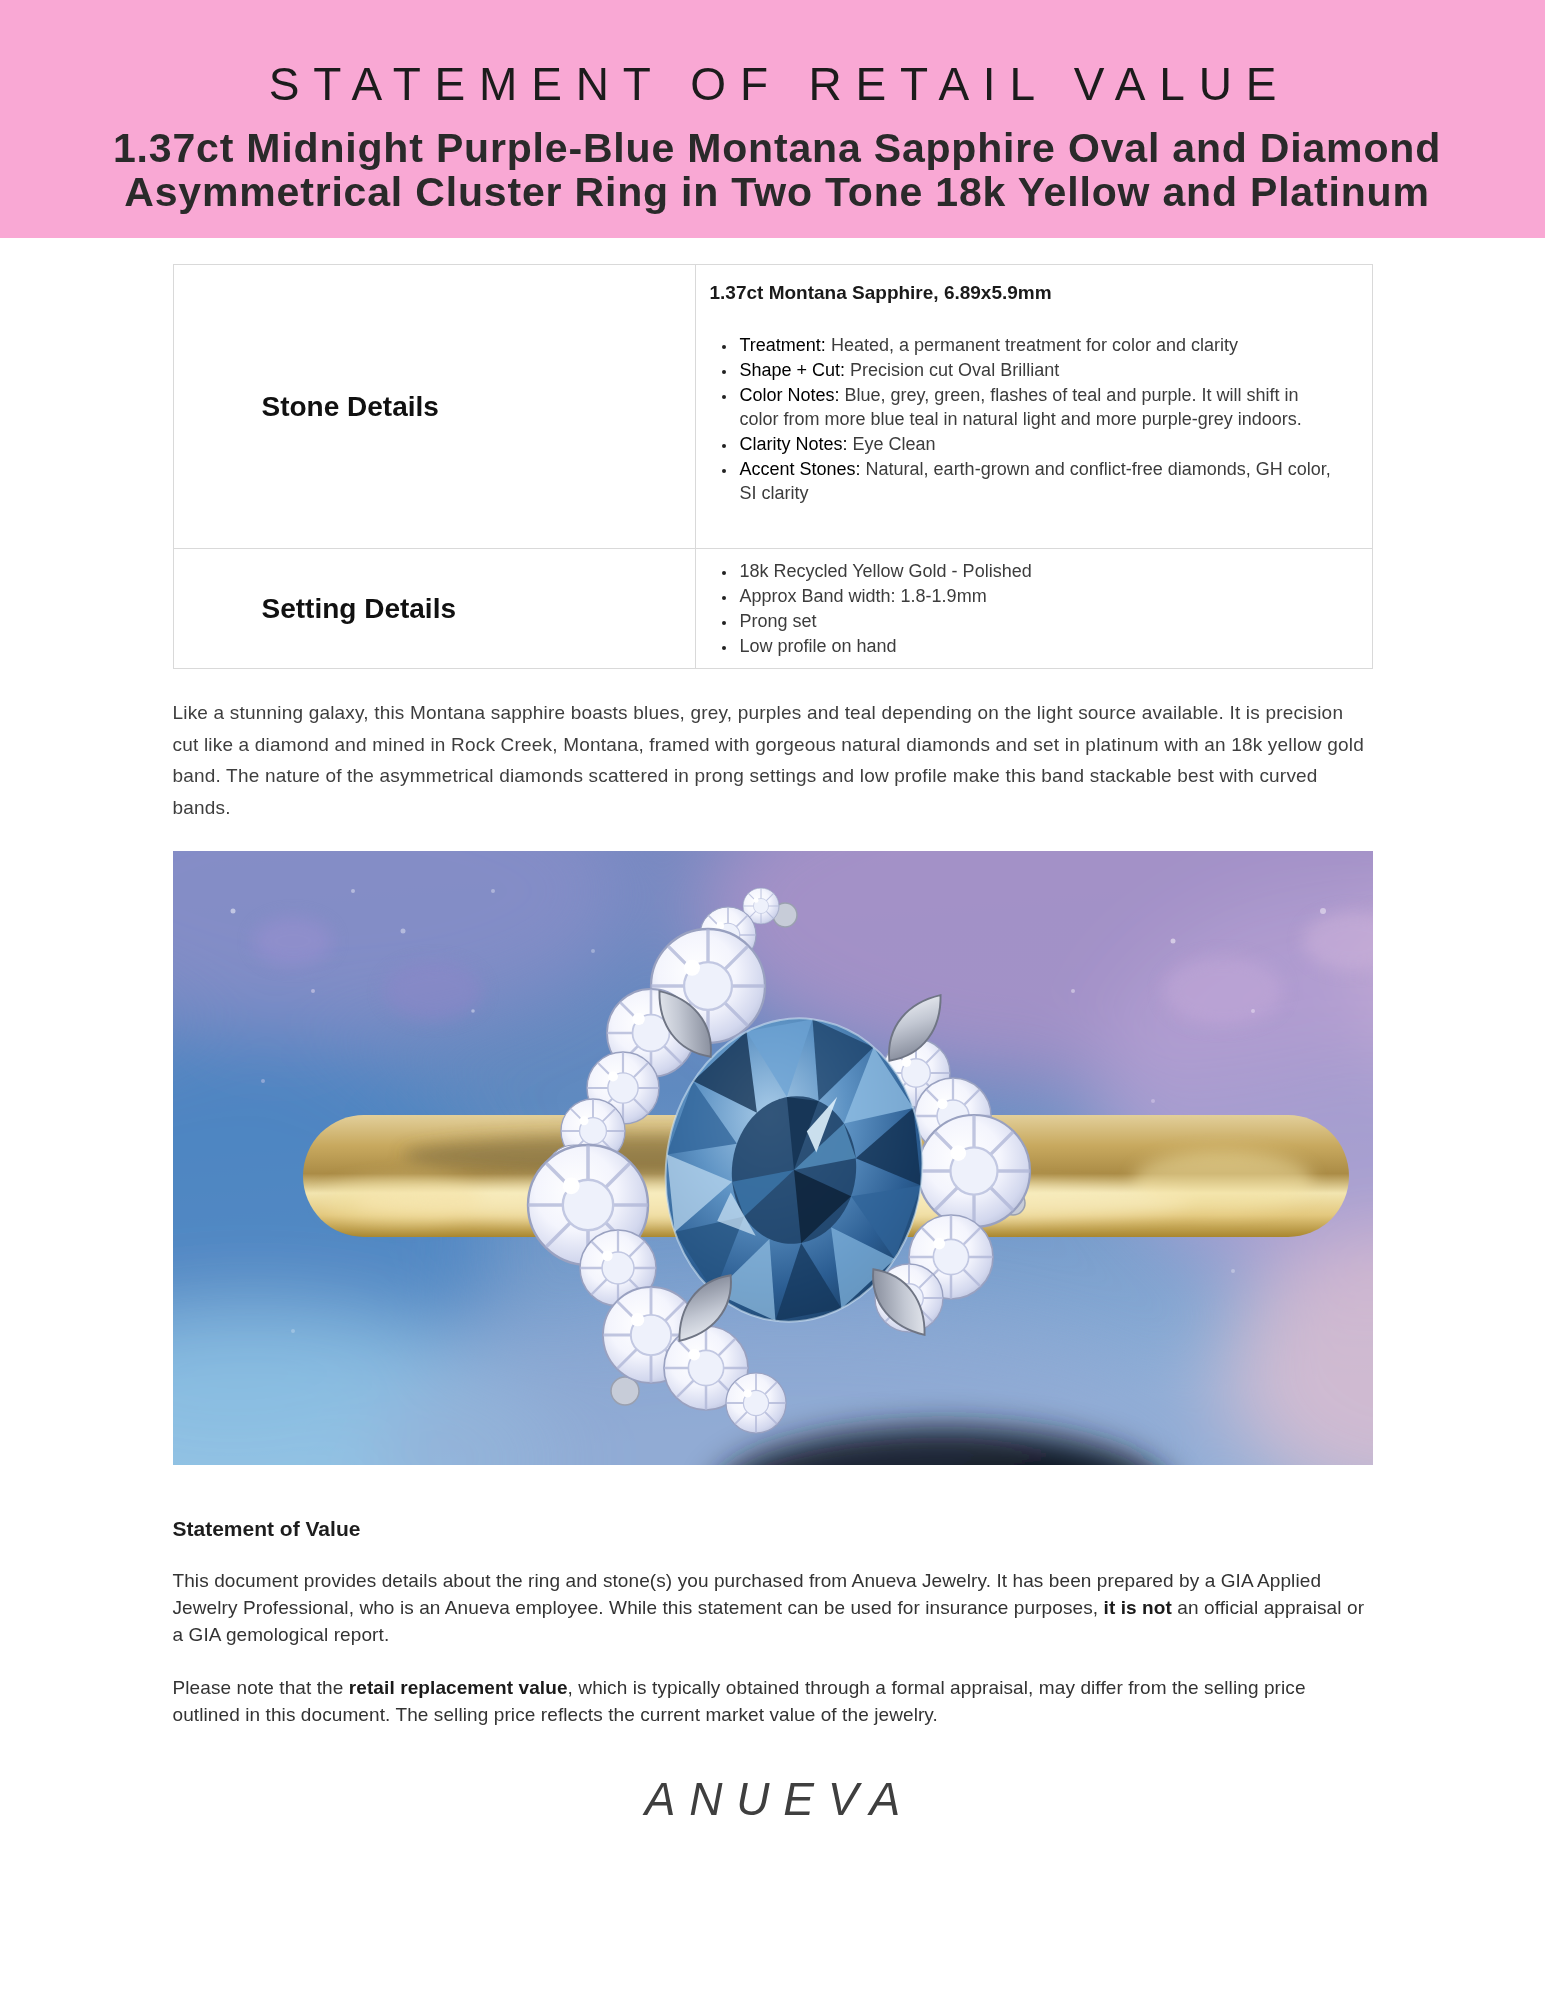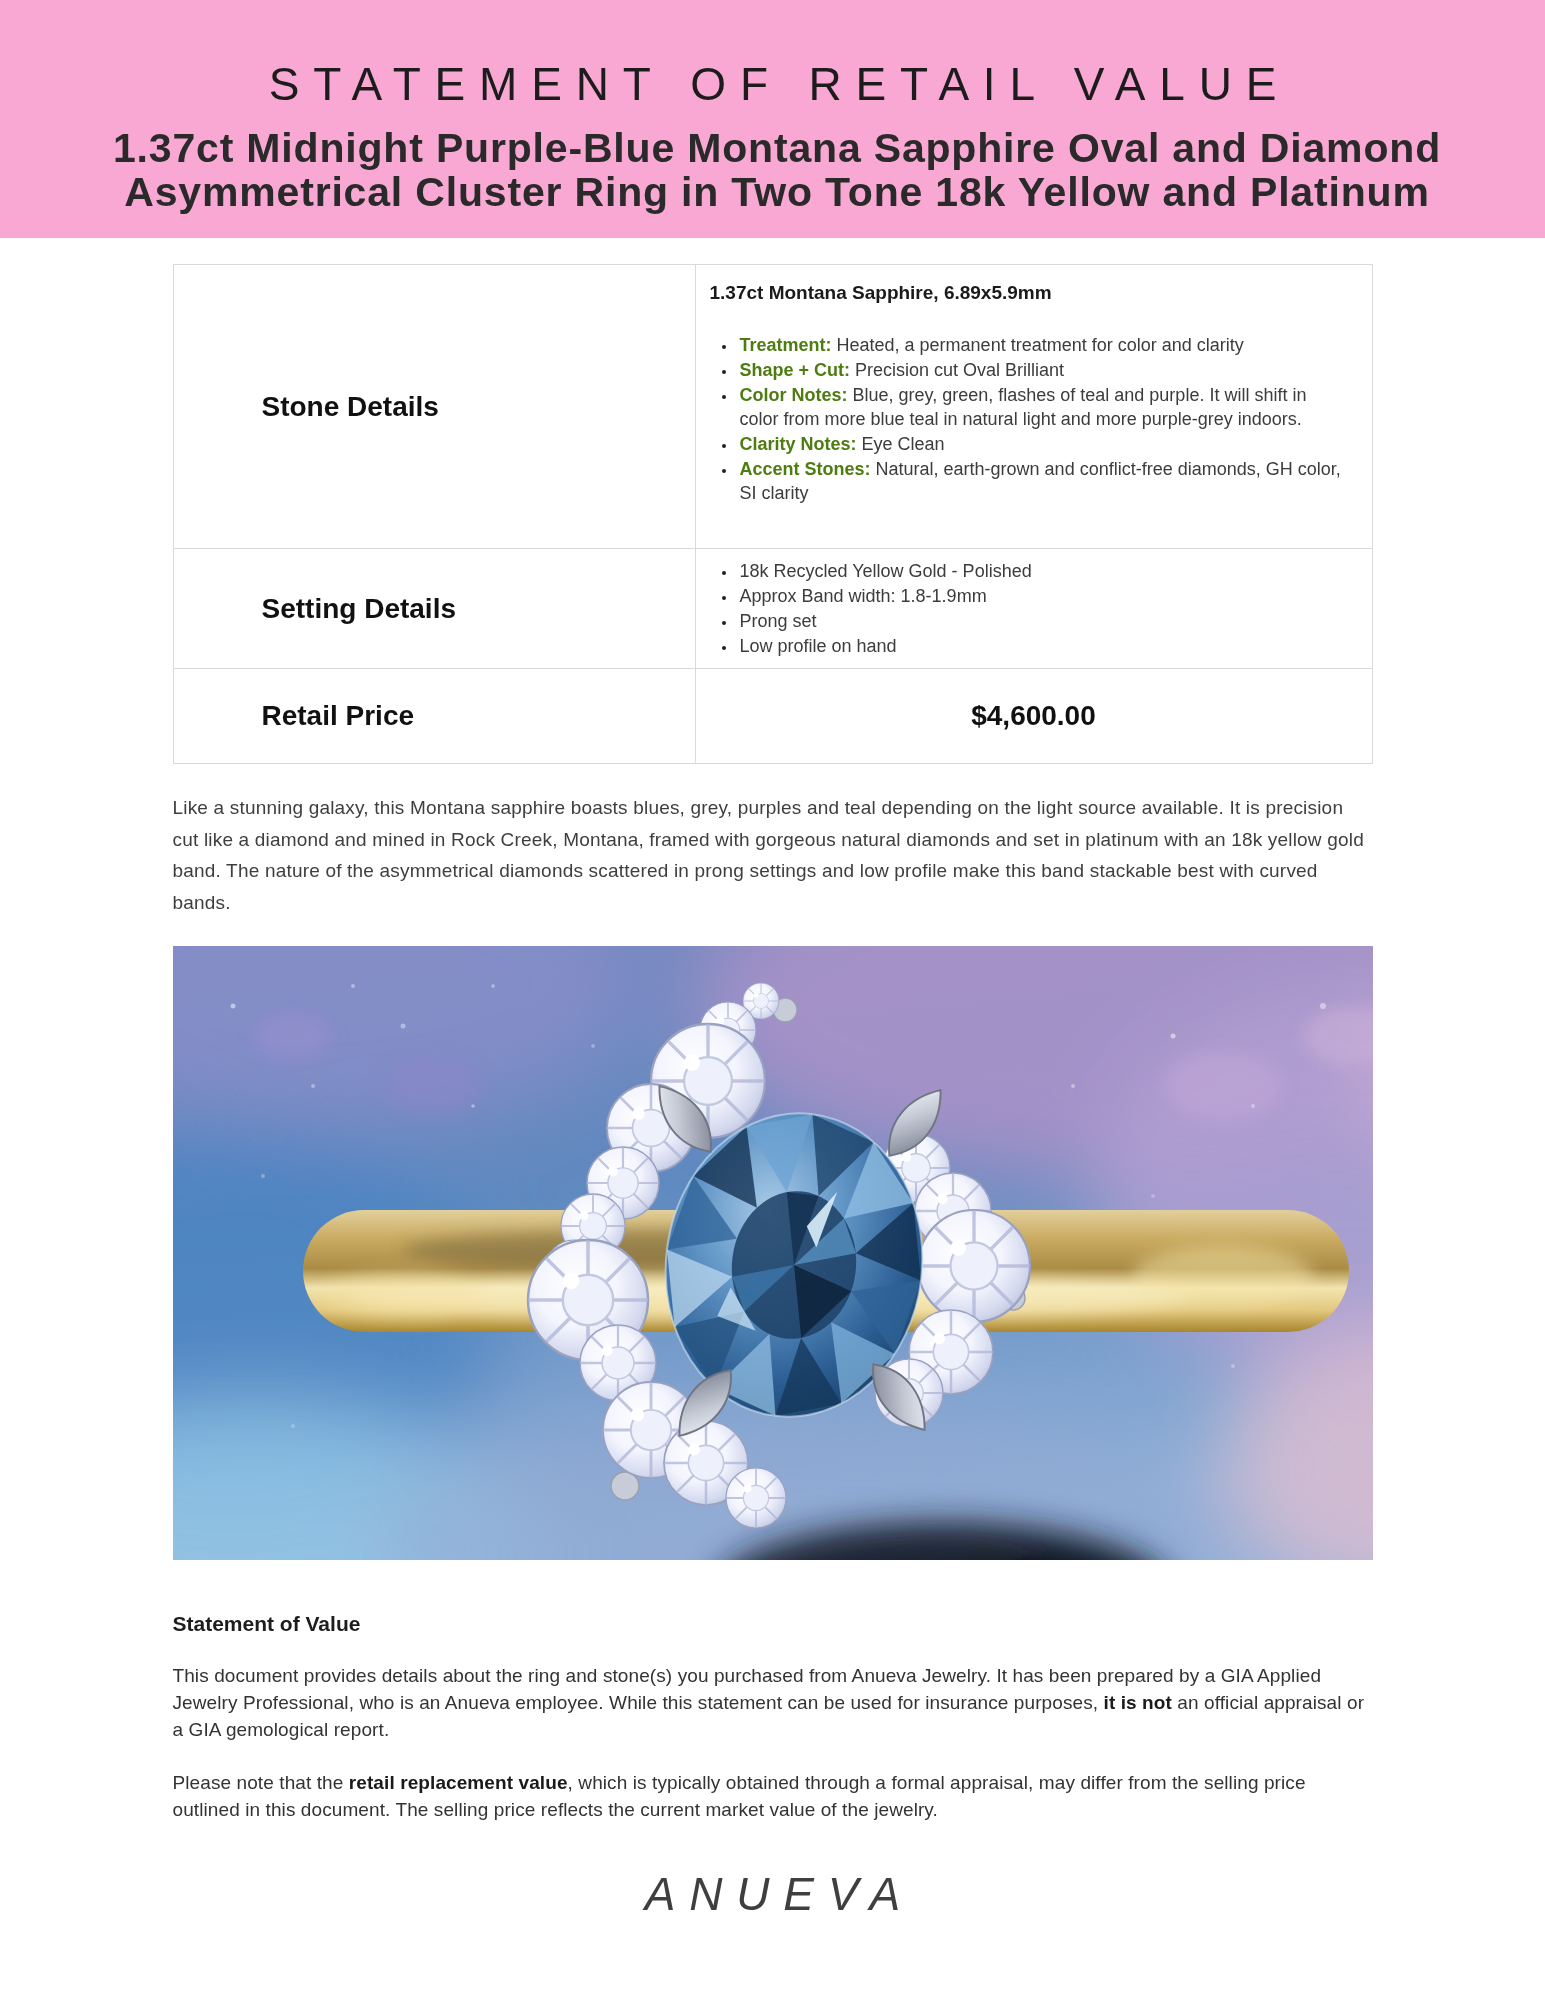--- a/index.html
+++ b/index.html
@@ -37,21 +37,21 @@
   tr.row-setting{height:120px;}
   tr.row-price{height:95px;}
   tr.row-stone td.value-cell{vertical-align:top;padding-top:16px;padding-bottom:14px;}
   .cell-heading{font-size:19px;font-weight:700;color:#1a1a1a;line-height:24px;}
   ul.bullets{margin:0;padding-left:27px;}
   tr.row-stone ul.bullets{margin-top:28px;}
   ul.bullets li{
     font-size:18px;line-height:24px;color:#3c3c3c;padding-left:3px;margin:0 0 1px 0;
   }
   ul.bullets li::marker{font-size:0.72em;color:#222;}
-  ul.bullets li strong{color:#4d7c0f;font-weight:700;}
+  ul.bullets li strong{color:#000000;font-weight:400;}
   td.price-cell{
     text-align:center;font-size:28px;font-weight:700;color:#111;
     vertical-align:middle;padding-right:14px;
   }
   p.description{
     margin:28px 0 0 0;font-size:19px;line-height:31.5px;color:#3e3e3e;
     letter-spacing:0.01em;
   }
   figure.ring-figure{margin:28px 0 0 0;width:1200px;height:614px;}
   figure.ring-figure svg{display:block;}
@@ -101,24 +101,20 @@
       <tr class="row-setting">
         <td class="label-cell">Setting Details</td>
         <td class="value-cell">
           <ul class="bullets">
                 <li>18k Recycled Yellow Gold - Polished</li>
                 <li>Approx Band width: 1.8-1.9mm</li>
                 <li>Prong set</li>
                 <li>Low profile on hand</li>
               </ul>
         </td>
-      </tr>
-      <tr class="row-price">
-        <td class="label-cell">Retail Price</td>
-        <td class="value-cell price-cell">$4,600.00</td>
       </tr>
     </tbody>
       </table>
 
     <p class="description">Like a stunning galaxy, this Montana sapphire boasts blues, grey, purples and teal depending on the light source available. It is precision cut like a diamond and mined in Rock Creek, Montana, framed with gorgeous natural diamonds and set in platinum with an 18k yellow gold band. The nature of the asymmetrical diamonds scattered in prong settings and low profile make this band stackable best with curved bands.</p>
 
     <figure class="ring-figure" role="img" aria-label="Blue Montana sapphire oval with asymmetrical white diamond cluster on a gold band, photographed against a blue and purple galaxy background">
       <svg width="1200" height="614" viewBox="0 0 1200 614" xmlns="http://www.w3.org/2000/svg">
         <defs>
           <linearGradient id="bgbase" x1="0" y1="0" x2="0.18" y2="1">

